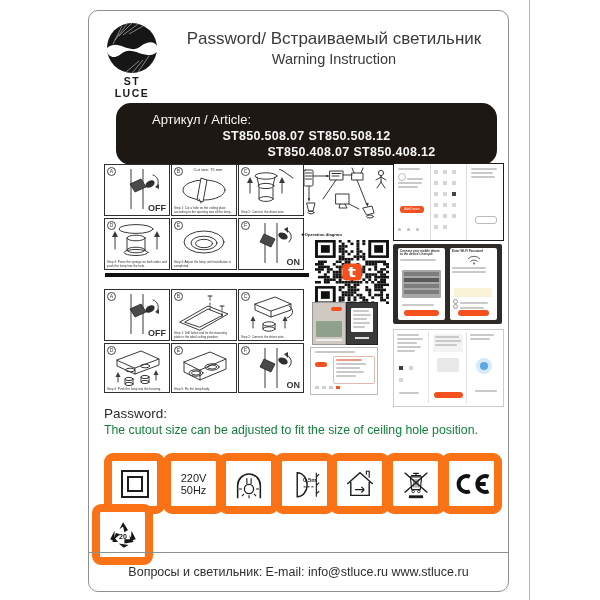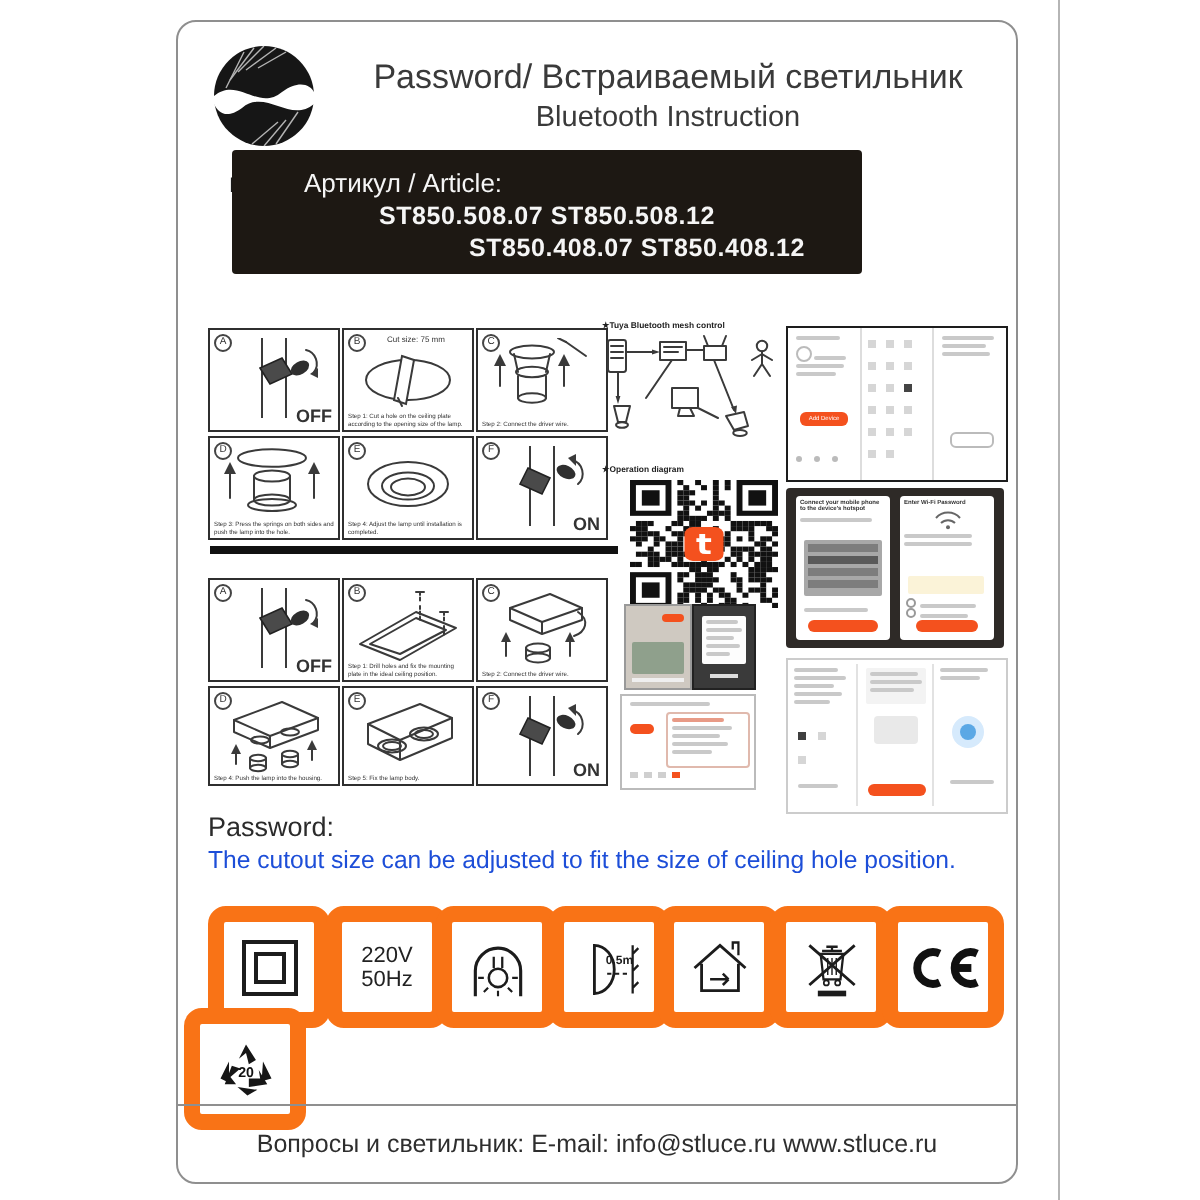--- a/index.html
+++ b/index.html
@@ -11,22 +11,22 @@
         border:1.6px solid #8f8f8f;border-radius:10px;background:#fff;}
   .scan-line{position:absolute;left:529px;top:0;width:1px;height:600px;background:#b5b5b5;}
   
   .brand-logo{position:absolute;left:16px;top:11px;width:54px;height:64px;text-align:center;}
   .brand-name{font-size:10.5px;font-weight:bold;letter-spacing:1.5px;color:#1a1a1a;margin-top:1px;}
   .title{position:absolute;left:80px;top:18px;width:330px;text-align:center;
          font-size:17px;color:#3a3a3a;}
   .subtitle{position:absolute;left:80px;top:40px;width:330px;text-align:center;
             font-size:14.5px;color:#3a3a3a;}
   
-  .banner{position:absolute;left:27px;top:64px;width:315px;height:62px;background:#1d1813;
-          border-radius:2px;color:#f5f5f5;}
+  .banner{position:absolute;left:27px;top:92px;width:381px;height:62px;background:#1d1813;
+          border-radius:15px;color:#f5f5f5;}
   .banner .lbl{position:absolute;left:36px;top:9px;font-size:13px;}
   .banner .row{position:absolute;left:0;width:100%;text-align:center;font-size:12.5px;
                font-weight:bold;letter-spacing:.3px;}
   
   .panel{position:absolute;width:64px;height:50px;border:1px solid #2f2f2f;background:#fff;}
   .plet{position:absolute;left:2px;top:2px;width:7px;height:7px;border:.8px solid #444;
         border-radius:50%;font-size:5px;line-height:7px;text-align:center;color:#333;}
   .pstate{position:absolute;right:3px;bottom:2px;font-size:9px;font-weight:bold;color:#333;}
   .pnote{position:absolute;left:10px;top:2px;width:52px;font-size:4px;color:#333;text-align:center;}
   .pcap{position:absolute;left:2px;bottom:1px;width:60px;font-size:3.1px;line-height:3.5px;color:#333;}
@@ -37,21 +37,21 @@
   .qr{position:absolute;left:226px;top:229px;width:74px;height:64px;}
   .mock{position:absolute;background:#fff;border:.5px solid #bbb;overflow:hidden;}
   .skl{background:#c9c9c9;height:2px;border-radius:1px;margin:2px;}
   .pill{background:#f4511e;border-radius:3px;color:#fff;text-align:center;overflow:hidden;}
   .darkframe{position:absolute;background:#2e2a27;border-radius:2px;}
   .appframe{position:absolute;background:#fff;border:1.6px solid #1d1d1d;}
   .mini-title{font-size:3px;line-height:3.4px;font-weight:bold;color:#333;margin:2px;}
   .sq{position:absolute;width:4px;height:4px;background:#d6d6d6;}
   
   .warn-h{position:absolute;left:15px;top:395px;font-size:13.5px;color:#2b2b2b;}
-  .warn-t{position:absolute;left:15px;top:412px;width:395px;font-size:12.3px;color:#1d4ed8;}
+  .warn-t{position:absolute;left:15px;top:412px;width:395px;font-size:12.3px;color:#15803d;}
   
   .icon-box{position:absolute;width:45px;height:45px;border:8px solid #f97316;border-radius:9px;
             background:#fff;display:flex;align-items:center;justify-content:center;}
   .volt{font-size:11px;line-height:12px;color:#222;text-align:center;font-weight:500;}
   .eac-t{font-size:20px;font-weight:bold;color:#111;transform:scaleY(1.15);letter-spacing:-1px;}
   
   .footer{position:absolute;left:0;bottom:0;width:100%;height:38px;border-top:1.6px solid #8f8f8f;
           display:flex;align-items:center;justify-content:center;}
   .footer span{font-size:12.5px;color:#2e2e2e;}
   svg{display:block;}
@@ -75,21 +75,21 @@
         <path d="M38,4 L24,12"></path>
           <path d="M17,4 L8,22"></path>
         <path d="M27,51 L38,38"></path>
           <path d="M33,50 L44,34"></path>
           <path d="M21,50 L34,39"></path>
       </g>
     </svg>
     <div class="brand-name">ST LUCE</div>
   </div>
   <div class="title">Password/ Встраиваемый светильник</div>
-  <div class="subtitle">Bluetooth Instruction</div>
+  <div class="subtitle">Warning Instruction</div>
 
   <div class="banner">
     <span class="lbl">Артикул / Article:</span>
     <span class="row" style="top:26px;">ST850.508.07   ST850.508.12</span>
     <span class="row" style="top:42px;margin-left:45px;">ST850.408.07   ST850.408.12</span>
   </div>
 
   <div class="panel" style="left:15px;top:153px;">
     <span class="plet">A</span>
     <svg class="psvg" viewBox="0 0 64 40">

